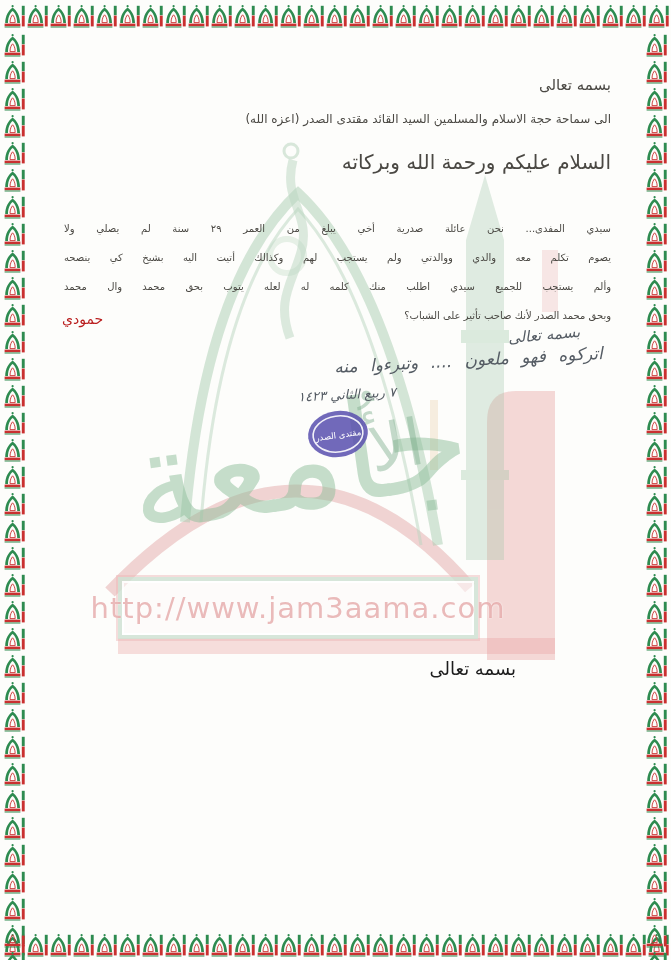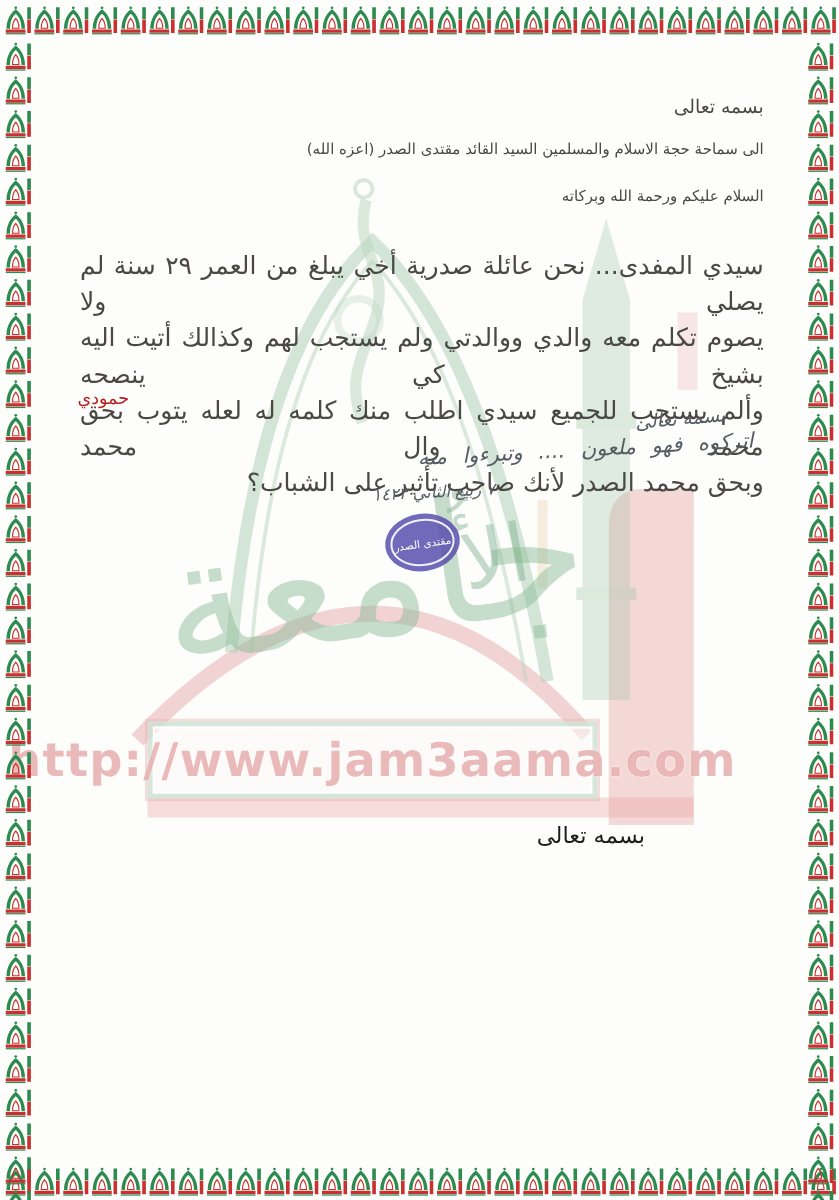--- a/index.html
+++ b/index.html
@@ -21,36 +21,36 @@
   .watermark-svg{position:absolute;left:0;top:0;pointer-events:none;}
   .url-box{
     position:absolute;left:118px;top:577px;width:352px;height:54px;
     border:4px solid rgba(184,214,192,.55);
     outline:2px solid rgba(234,180,180,.45);
     background:rgba(253,250,250,.55);
     display:flex;align-items:center;justify-content:center;
     box-shadow:inset 0 0 0 2px rgba(255,255,255,.85);
   }
   .url-text{
-    font-size:37px;font-weight:bold;letter-spacing:1px;
+    font-size:29px;font-weight:normal;letter-spacing:1px;
     color:rgba(216,130,130,.55);text-shadow:0 0 2px rgba(255,255,255,.9);
     white-space:nowrap;
   }
   .url-underbar{
     position:absolute;left:118px;top:638px;width:437px;height:16px;
     background:rgba(231,160,160,.35);
   }
 
   
   .letter{position:absolute;right:60px;left:64px;top:0;direction:rtl;color:#4a4843;}
   .line{position:absolute;right:0;white-space:nowrap;}
   .basmala-top{top:76px;font-size:15px;}
   .salutation{top:112px;font-size:12px;}
-  .greeting{top:150px;font-size:12px;text-align:right;}
-  .body-block{position:absolute;right:0;left:0;top:198px;font-size:20px;line-height:29px;}
+  .greeting{top:150px;font-size:20px;text-align:right;}
+  .body-block{position:absolute;right:0;left:0;top:214px;font-size:10px;line-height:29px;}
   .jline{text-align:justify;text-align-last:justify;}
   .lastline{text-align:right;}
   .signature{position:absolute;left:62px;top:311px;font-size:14px;color:#b91c1c;direction:rtl;}
 
   
   .hand{position:absolute;direction:rtl;color:#555c64;font-style:italic;white-space:nowrap;}
   .hand-basmala{right:91px;top:326px;font-size:15px;transform:rotate(-5deg);letter-spacing:1px;}
   .hand-ruling{right:68px;top:350px;font-size:17px;transform:rotate(-3deg);letter-spacing:2px;word-spacing:7px;}
   .hand-date{left:298px;top:387px;font-size:13px;transform:rotate(-3deg);letter-spacing:1px;}
 

